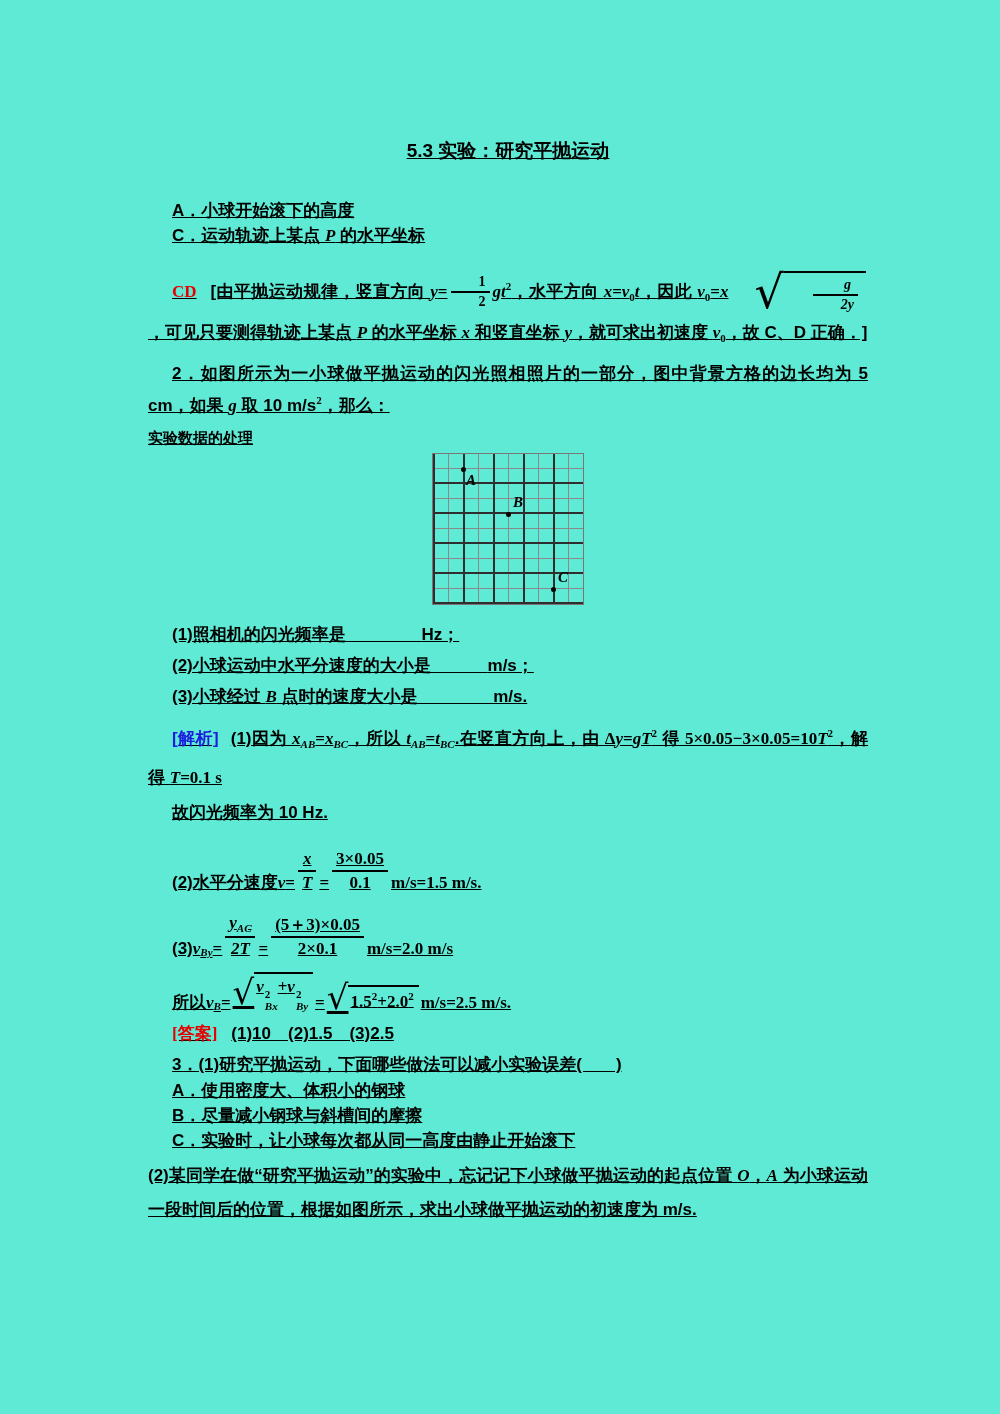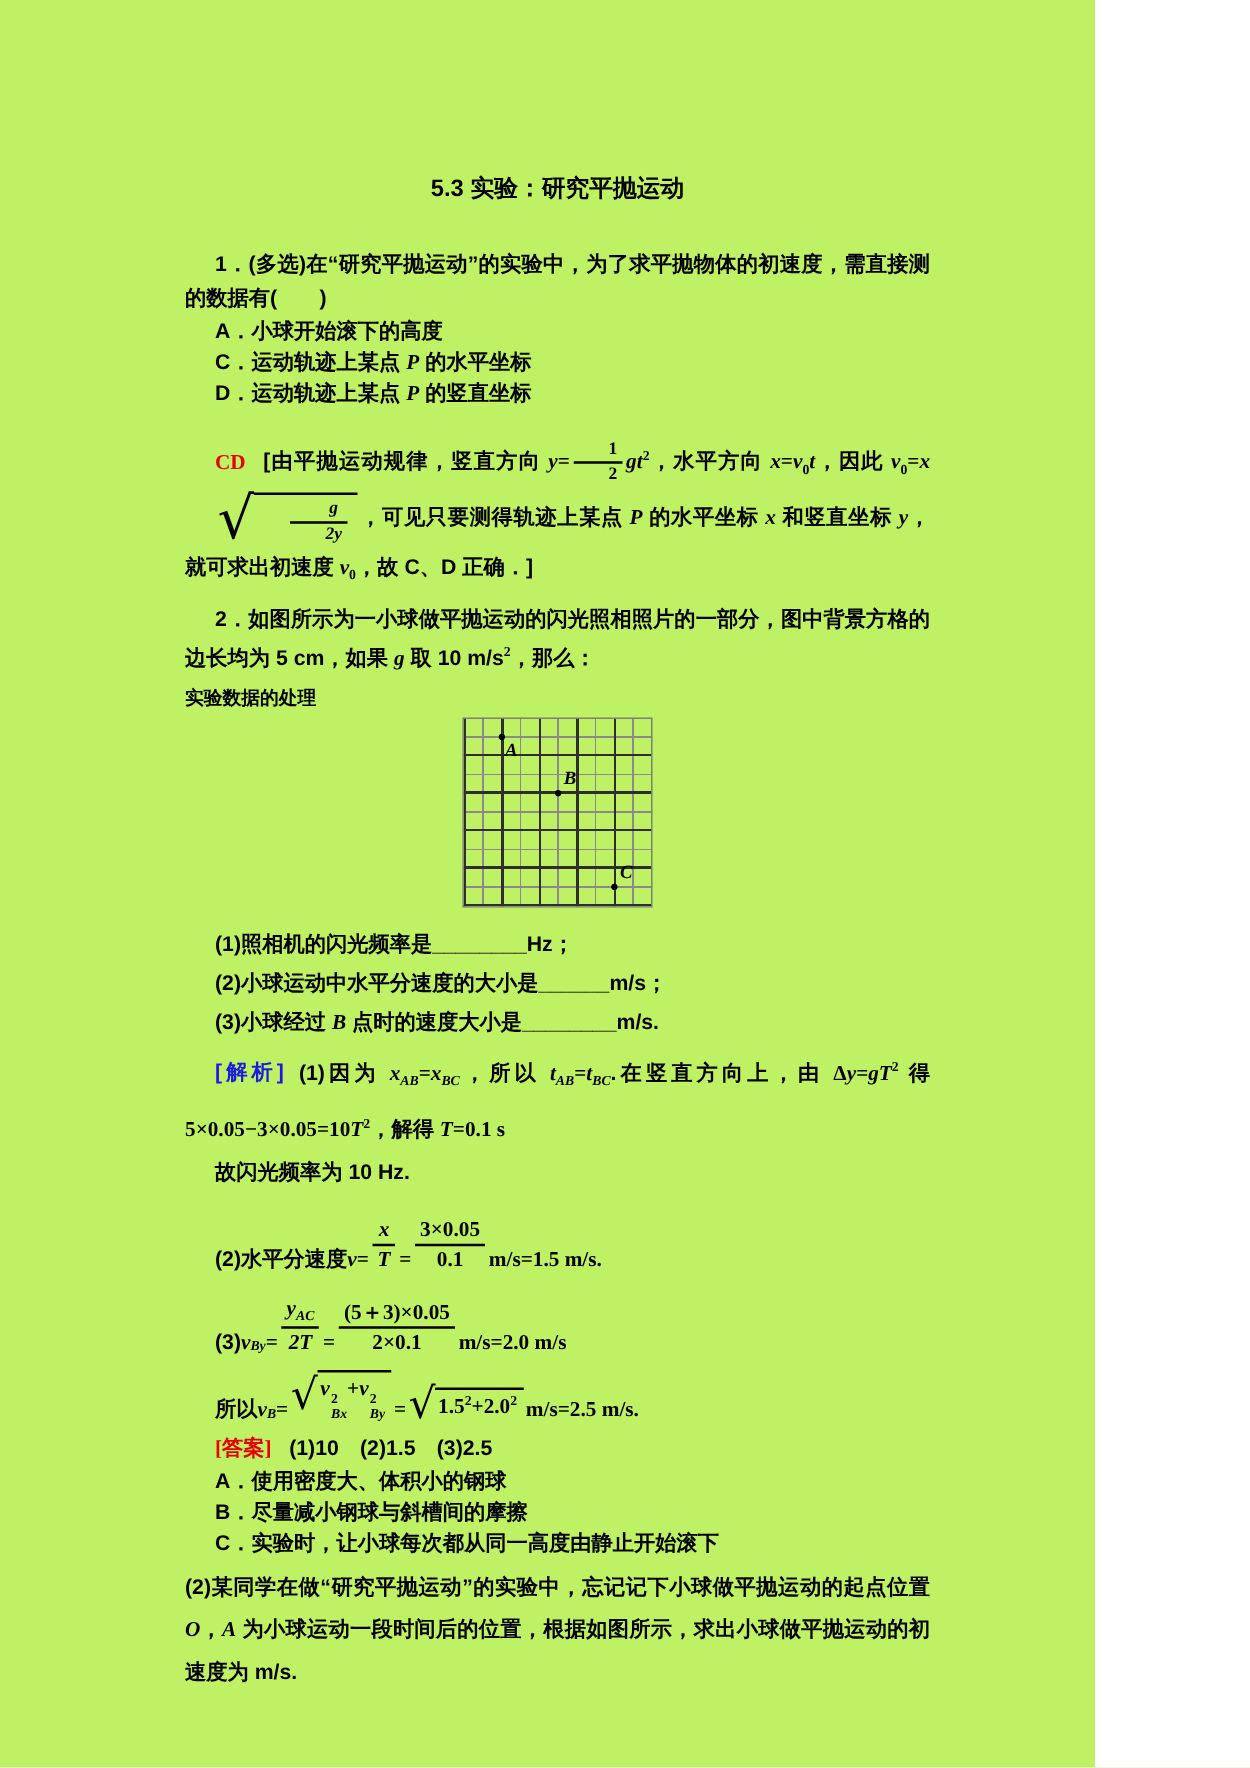--- a/index.html
+++ b/index.html
@@ -1,17 +1,17 @@
 <!DOCTYPE html>
 <html><head>
 <meta charset="utf-8">
 <style>
   html,body{margin:0;padding:0;background:#ffffff;}
-  .page{position:relative;width:876px;height:1414px;background:#bef264;overflow:hidden;
-        font-family:"Liberation Sans",sans-serif;font-weight:700;color:#000;font-size:17px;}
+  .page{position:relative;width:1000px;height:1414px;background:#5eead4;overflow:hidden;
+        font-family:"Liberation Sans",sans-serif;font-weight:700;color:#000;font-size:17px;text-decoration:underline;}
   .content{padding:138px 132px 0 148px;}
   .title{text-align:center;font-size:19px;font-weight:700;margin:0 0 34px 0;}
   .para{margin:0;line-height:27px;text-indent:24px;text-align:justify;}
   .opt{margin:0;line-height:25px;padding-left:24px;}
   .cdpara{margin:20px 0 4px 0;line-height:36px;text-indent:24px;text-align:justify;}
   .solpara{margin:6px 0 0 0;line-height:34px;text-indent:24px;text-align:justify;}
   .plain{margin:4px 0 0 0;line-height:27px;padding-left:24px;}
   .eq{margin:14px 0 0 0;padding-left:24px;line-height:1.15;min-height:52px;display:flex;align-items:flex-end;flex-wrap:wrap;}
   .lastpara{margin:6px 0 14px 0;line-height:34px;text-indent:0;text-align:justify;}
   
@@ -47,24 +47,22 @@
   .dotlab{position:absolute;font-family:"Liberation Serif",serif;font-style:italic;font-weight:700;font-size:15px;line-height:15px;}
 </style>
 </head>
 <body>
 
 <div class="page">
   <div class="content">
 
     <h1 class="title">5.3 实验：研究平抛运动</h1>
 
-    <p class="para">1．(多选)在“研究平抛运动”的实验中，为了求平抛物体的初速度，需直接测的数据有(　　)</p>
     <p class="opt"><span>A．小球开始滚下的高度</span><span class="mi"></span><span></span></p>
     <p class="opt"><span>C．运动轨迹上某点 </span><span class="mi">P</span><span> 的水平坐标</span></p>
-    <p class="opt"><span>D．运动轨迹上某点 </span><span class="mi">P</span><span> 的竖直坐标</span></p>
 
     <p class="cdpara">
       <span class="badge-red">CD</span><span>[由平抛运动规律，竖直方向 </span><span class="mi">y</span><span class="mn">=</span><span class="frac sm mn"><span class="fn">1</span><span class="fd">2</span></span><span class="mi">gt</span><sup class="mn">2</sup><span>，水平方向 </span><span class="mi">x</span><span class="mn">=</span><span class="mi">v</span><sub class="mn">0</sub><span class="mi">t</span><span>，因此 </span><span class="mi">v</span><sub class="mn">0</sub><span class="mn">=</span><span class="mi">x</span><span class="sqrt">
           <span class="rsym big">√</span>
           <span class="rbar"><span class="frac sm"><span class="fn mi">g</span><span class="fd mi">2y</span></span></span>
         </span><span>，可见只要测得轨迹上某点 </span><span class="mi">P</span><span> 的水平坐标 </span><span class="mi">x</span><span> 和竖直坐标 </span><span class="mi">y</span><span>，就可求出初速度 </span><span class="mi">v</span><sub class="mn">0</sub><span>，故 C、D 正确．]</span>
     </p>
 
     <p class="para"><span>2．如图所示为一小球做平抛运动的闪光照相照片的一部分，图中背景方格的边长均为 5 cm，如果 </span><span class="mi">g</span><span> 取 10 m/s</span><sup class="mn">2</sup><span>，那么：</span></p>
 
@@ -141,20 +139,21 @@
         <span class="mn">=</span>
         <span class="sqrt">
           <span class="rsym med">√</span>
           <span class="rbar"><span class="mn">1.5</span><sup class="mn">2</sup><span class="mn">+</span><span class="mn">2.0</span><sup class="mn">2</sup></span>
         </span>
         <span class="mn"> m/s=2.5 m/s.</span>
     </div>
 
     <p class="plain" style="margin-top:8px;"><span class="badge-red">[答案]</span><span>(1)10　(2)1.5　(3)2.5</span></p>
 
+    <p class="para" style="margin-top:4px;">3．(1)研究平抛运动，下面哪些做法可以减小实验误差(　　)</p>
     <p class="opt">A．使用密度大、体积小的钢球</p>
     <p class="opt">B．尽量减小钢球与斜槽间的摩擦</p>
     <p class="opt">C．实验时，让小球每次都从同一高度由静止开始滚下</p>
 
     <p class="lastpara"><span>(2)某同学在做“研究平抛运动”的实验中，忘记记下小球做平抛运动的起点位置 </span><span class="mi">O</span><span>，</span><span class="mi">A</span><span> 为小球运动一段时间后的位置，根据如图所示，求出小球做平抛运动的初速度为 m/s.</span></p>
 
   </div>
 </div>
 
 </body></html>

